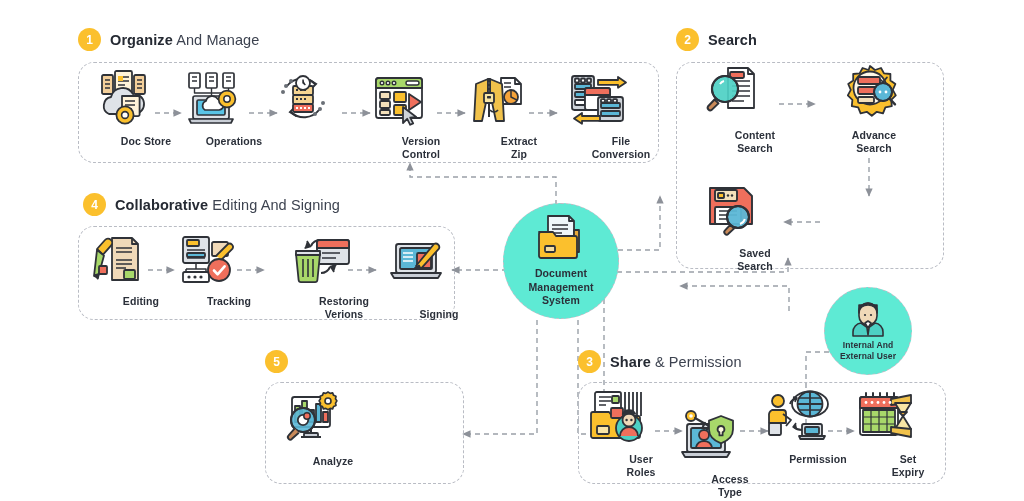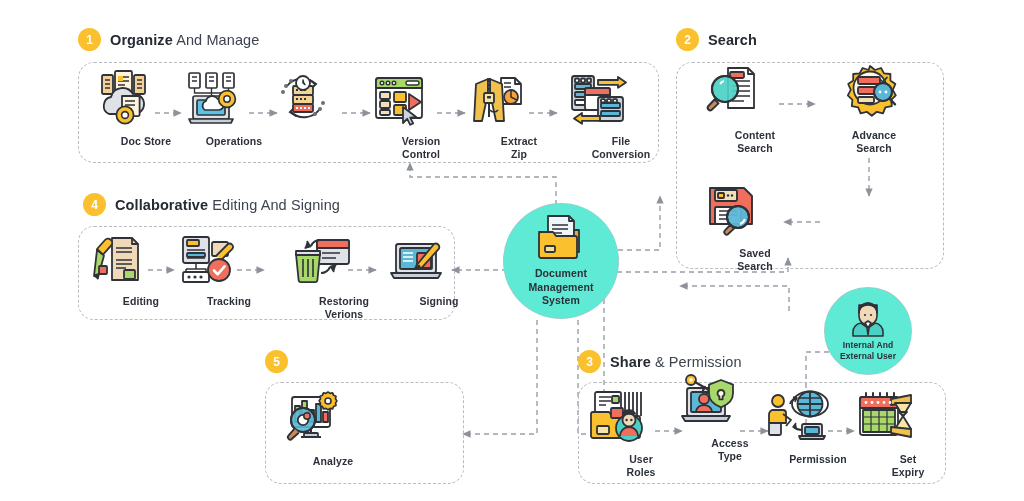--- a/index.html
+++ b/index.html
@@ -430,21 +430,21 @@
           <path d="M5,17 h24 v4 h-24 z" fill="#dfe3e8"></path>
           <path d="M12,25 v18 M17,25 v18 M22,25 v18" stroke-width="1.6"></path>
           <path d="M39,33 a10,10 0 0 1 -9,6" stroke-width="2"></path>
           <path d="M43,38 l-3.6,-5.6 l6,-1.6" fill="#2f3238" stroke-width="1.6"></path>
         </g>
       </svg>
     </div>
     <div class="lbl">Restoring Verions</div>
   </div>
 
-  <div class="node" style="left:369px;top:228px;">
+  <div class="node" style="left:369px;top:228px;gap:13px;">
     <div class="art">
       <svg width="58" height="52" viewBox="0 0 58 52">
         <g stroke="#2f3238" stroke-width="1.8" fill="none" stroke-linejoin="round">
           <rect x="8" y="10" width="40" height="29" rx="2.4" fill="#dfe3e8"></rect>
           <rect x="12" y="14" width="32" height="21" rx="1.6" fill="#5bb7d6"></rect>
           <path d="M3,39 h50 l-3,5 h-44 z" fill="#c9ced6"></path>
           <path d="M15,19 h10 M15,23 h10 M15,27 h10" stroke="#fff" stroke-width="1.5"></path>
           <rect x="29" y="19" width="14" height="15" rx="1.4" fill="#ef6f5c"></rect>
           <path d="M28,32 l18,-22 a3.6,3.6 0 0 1 5,4.6 l-18,20 z" fill="#FBC02D"></path>
           <path d="M27,34 l4,-2.6 l1.6,3.4 z" fill="#2f3238"></path>
@@ -531,21 +531,21 @@
         </g>
         <g fill="#2f3238">
             <circle cx="37.6" cy="30" r="1.2"></circle>
             <circle cx="42.4" cy="30" r="1.2"></circle>
           </g>
       </svg>
     </div>
     <div class="lbl">User Roles</div>
   </div>
 
-  <div class="node" style="left:660px;top:370px;">
+  <div class="node" style="left:660px;top:406px;">
     <div class="art">
       <svg width="60" height="54" viewBox="0 0 60 54">
         <g stroke="#2f3238" stroke-width="1.8" fill="none" stroke-linejoin="round">
           <rect x="9" y="14" width="38" height="28" rx="2.4" fill="#dfe3e8"></rect>
           <rect x="13" y="18" width="30" height="20" rx="1.6" fill="#5bb7d6"></rect>
           <path d="M4,42 h48 l-3,5 h-42 z" fill="#c9ced6"></path>
           <circle cx="26" cy="25" r="5" fill="#ef6f5c"></circle>
           <path d="M18,37 a8.4,8.4 0 0 1 16,0" fill="#ef6f5c"></path>
           <circle cx="13" cy="6" r="5" fill="#FBC02D"></circle>
           <path d="M17,8 l14,8 M27,13 l-2,3.4 M31,16 l-2,3.4" stroke-width="2.2" stroke-linecap="round"></path>

